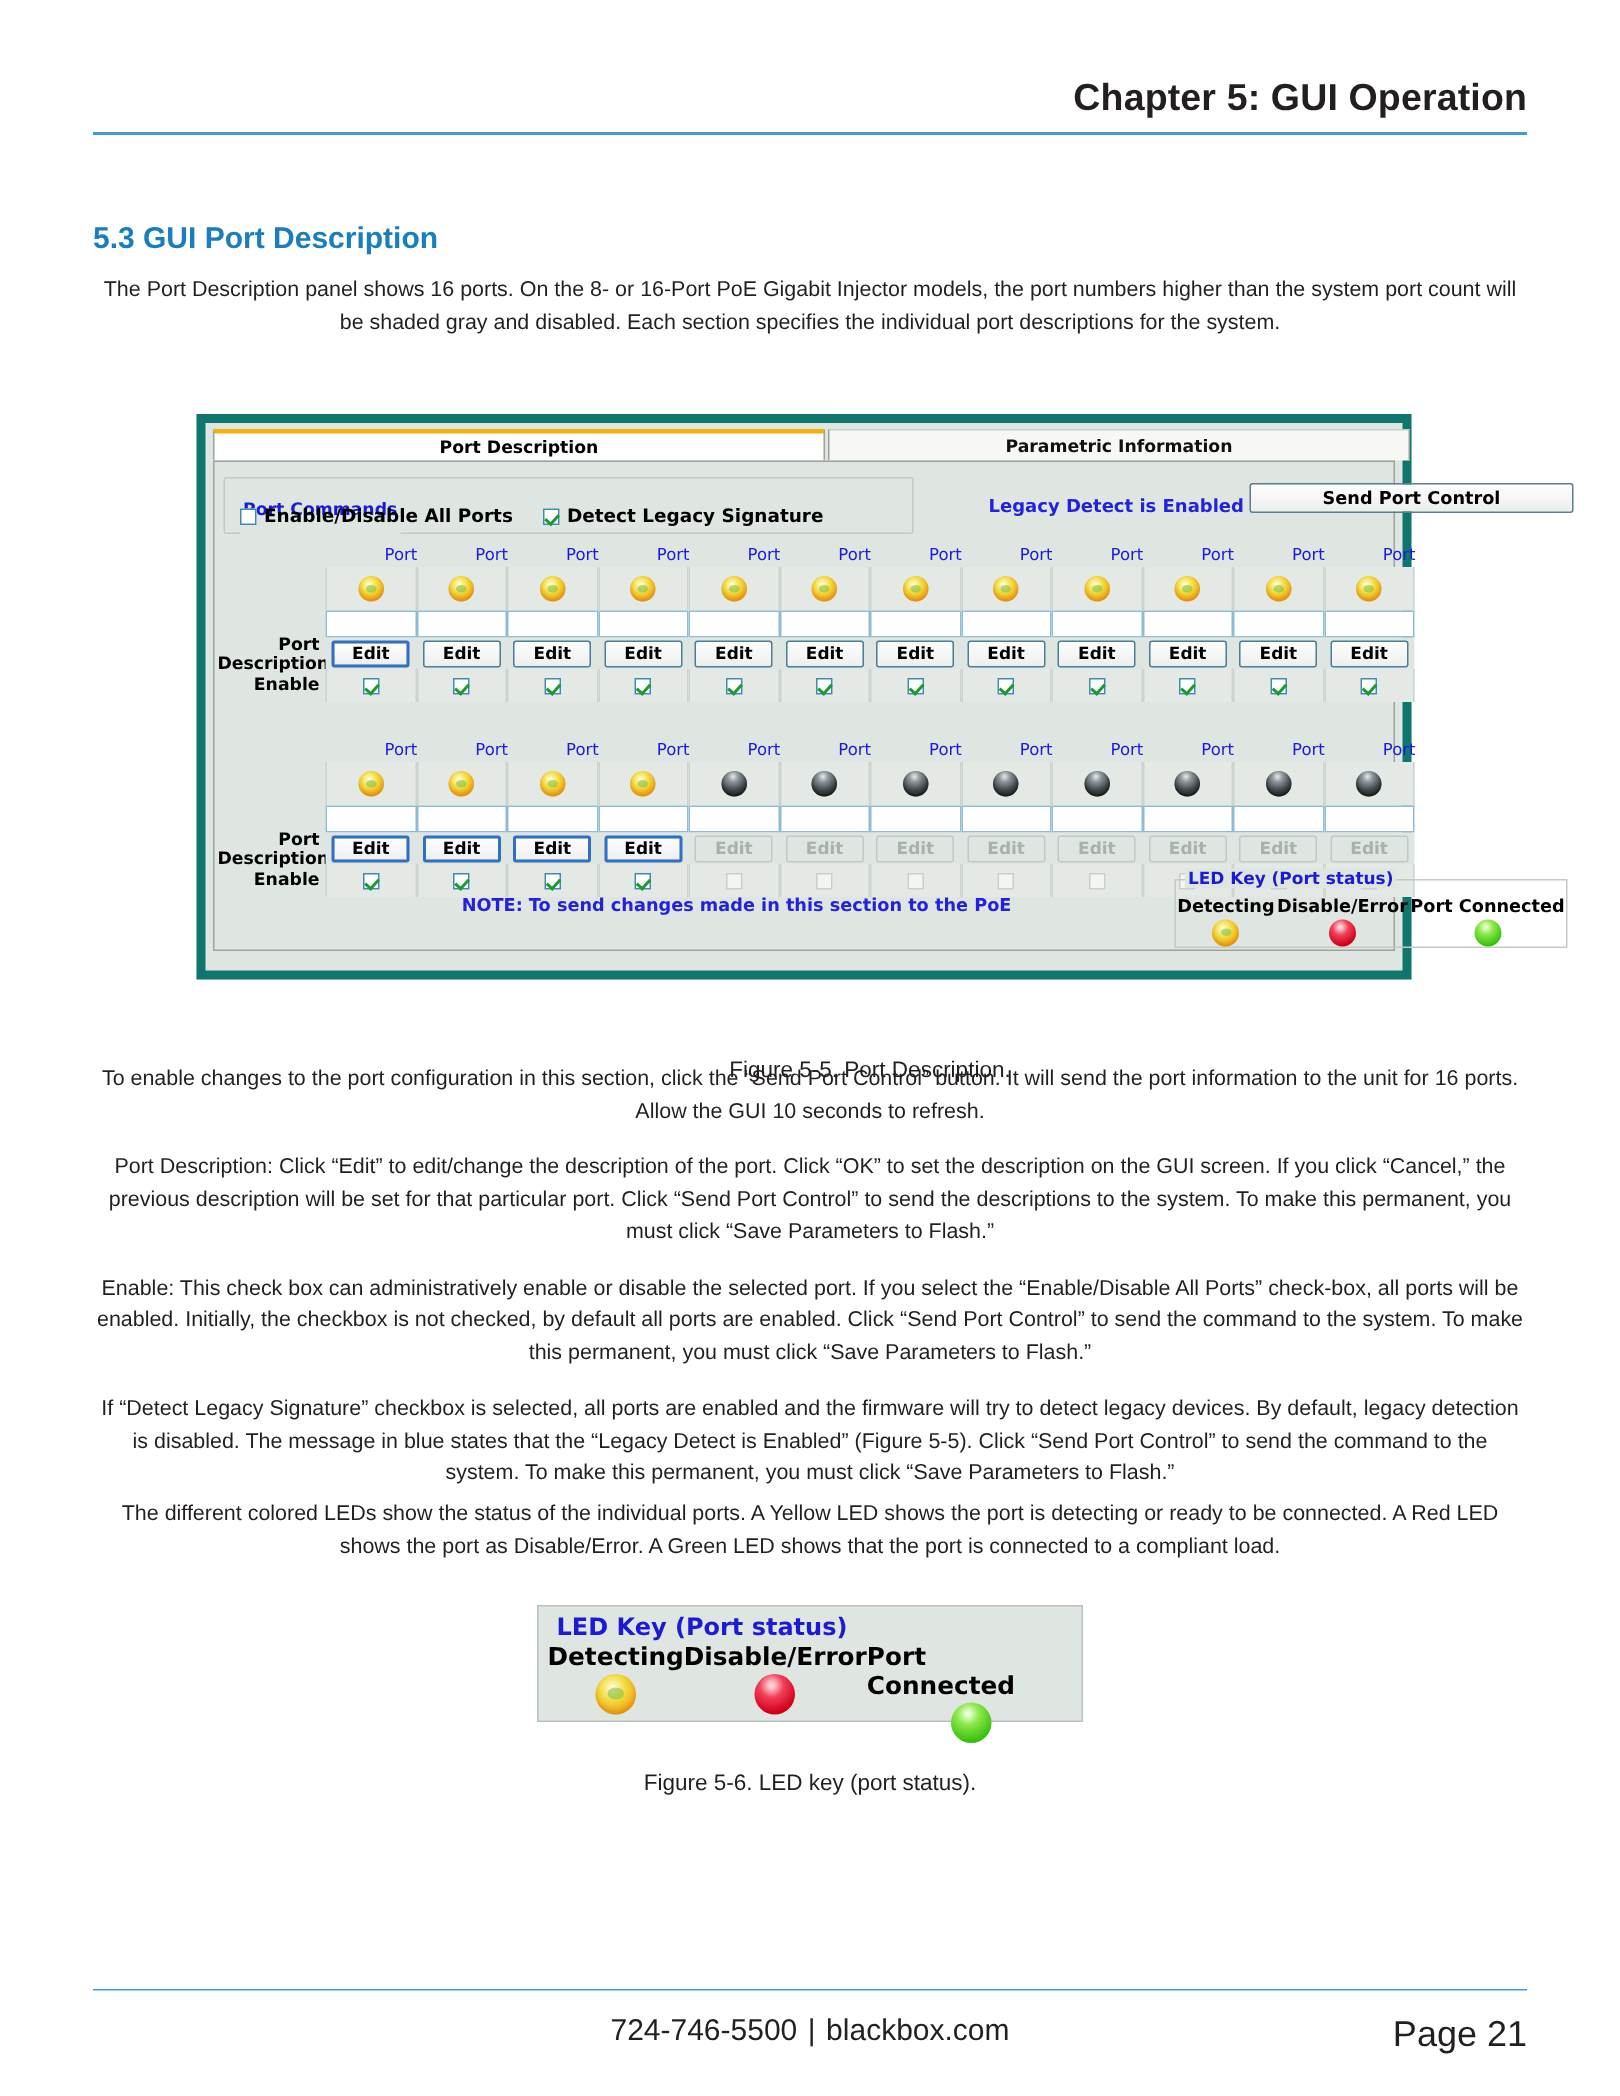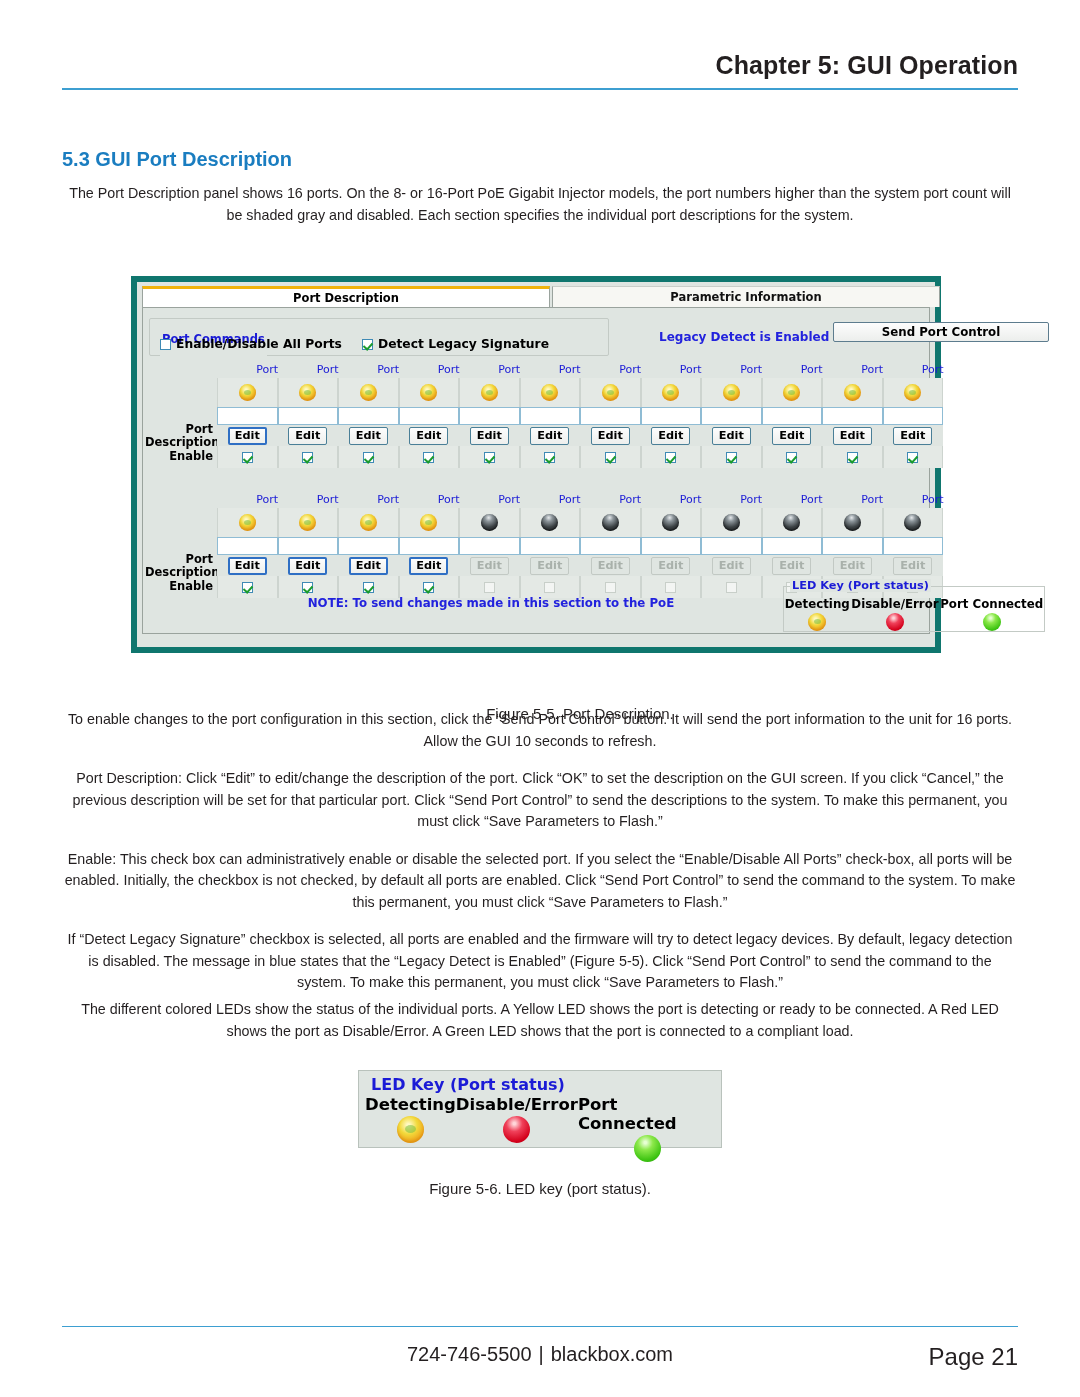--- a/index.html
+++ b/index.html
@@ -306,21 +306,21 @@
   .port-cell-edit {
     width: 100%;
     height: 21px;
     display: flex;
     align-items: center;
     justify-content: center;
     background: #dfe5e1;
     box-sizing: border-box;
   }
   .edit-btn {
-    width: 39px;
+    width: 52px;
     height: 18px;
     background: linear-gradient(#fdfdfd, #edefed);
     border: 1px solid #4a7f97;
     border-radius: 2px;
     font-size: 11.3px;
     font-weight: bold;
     color: #000;
     display: flex;
     align-items: center;
     justify-content: center;

